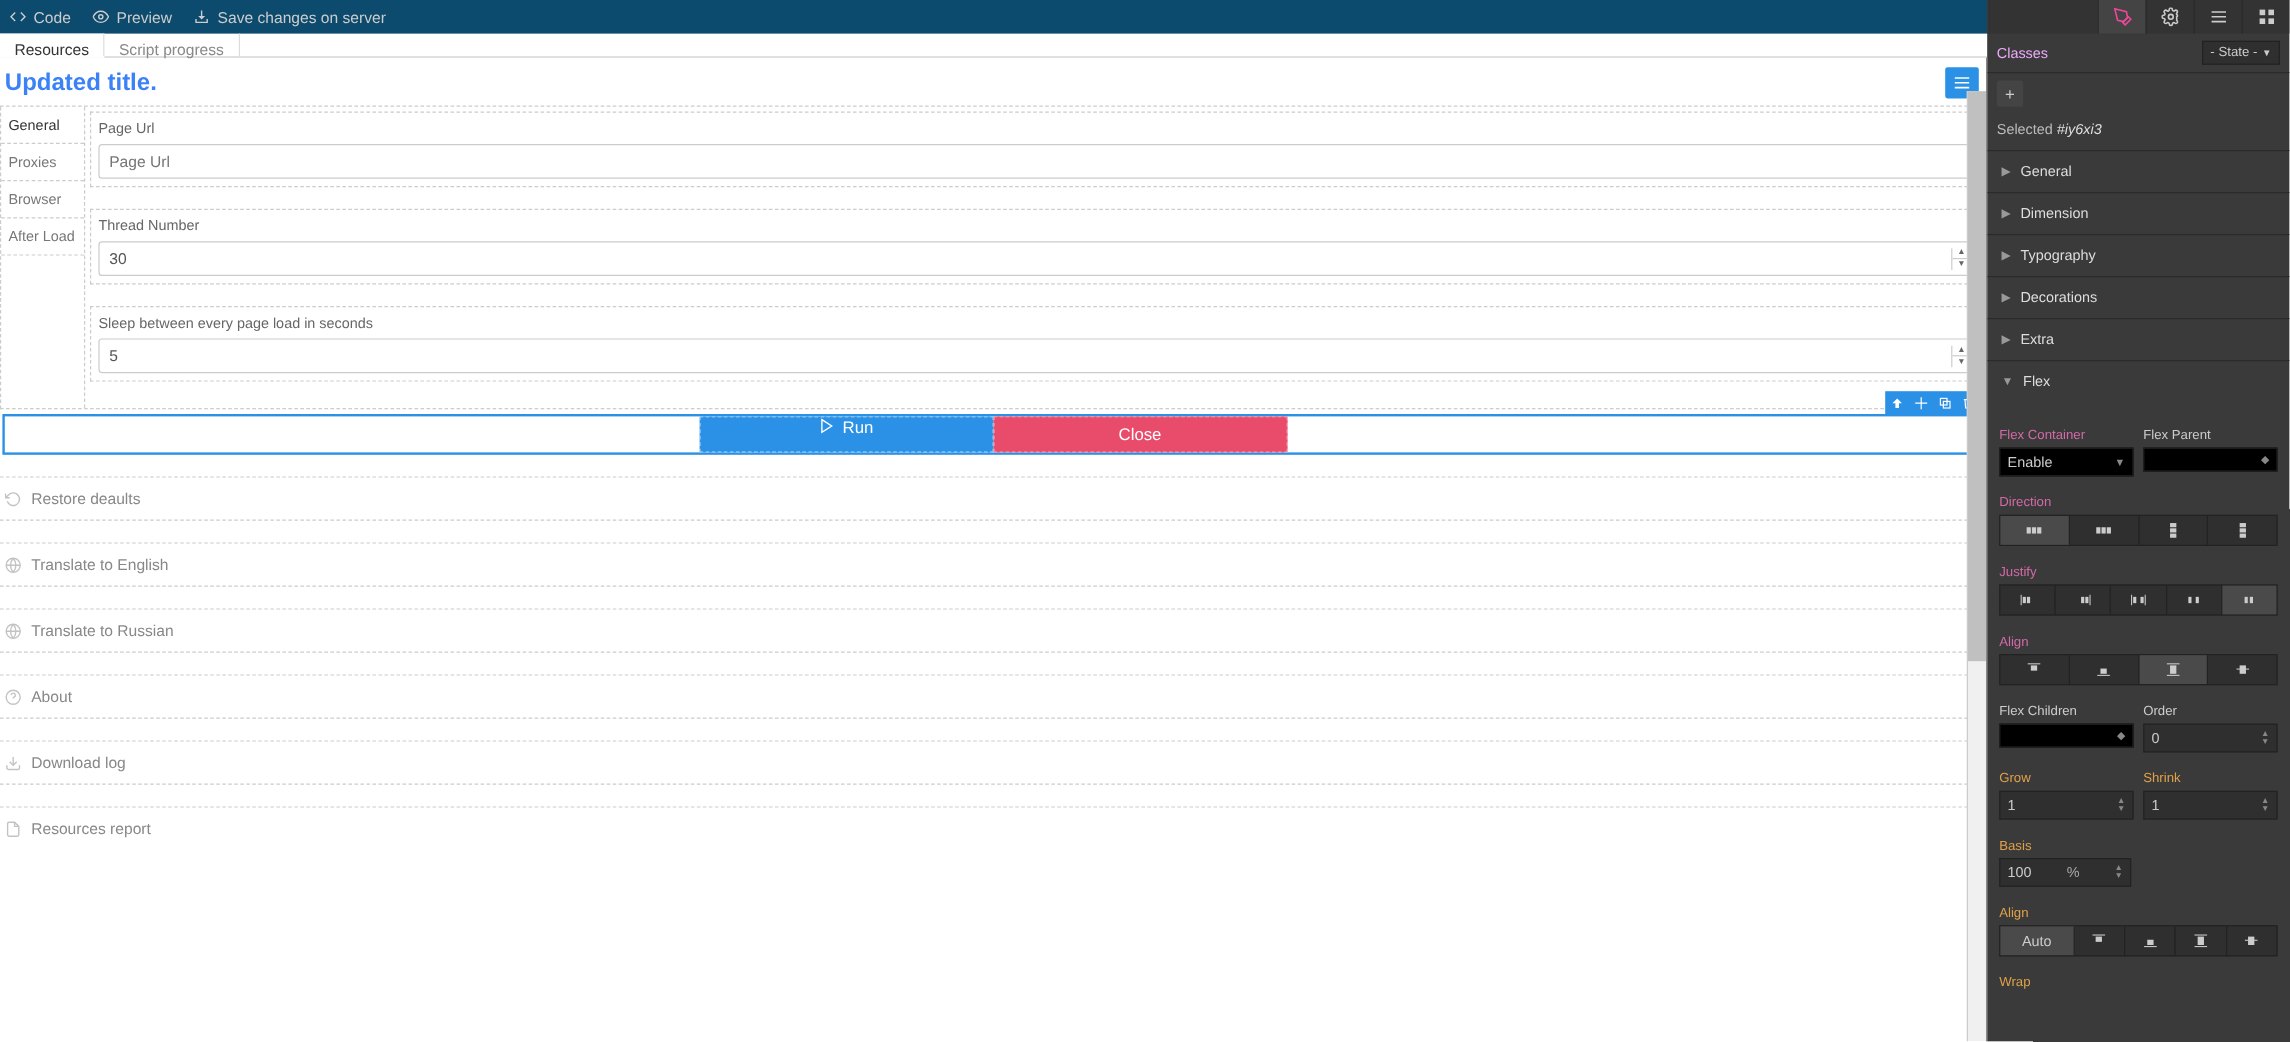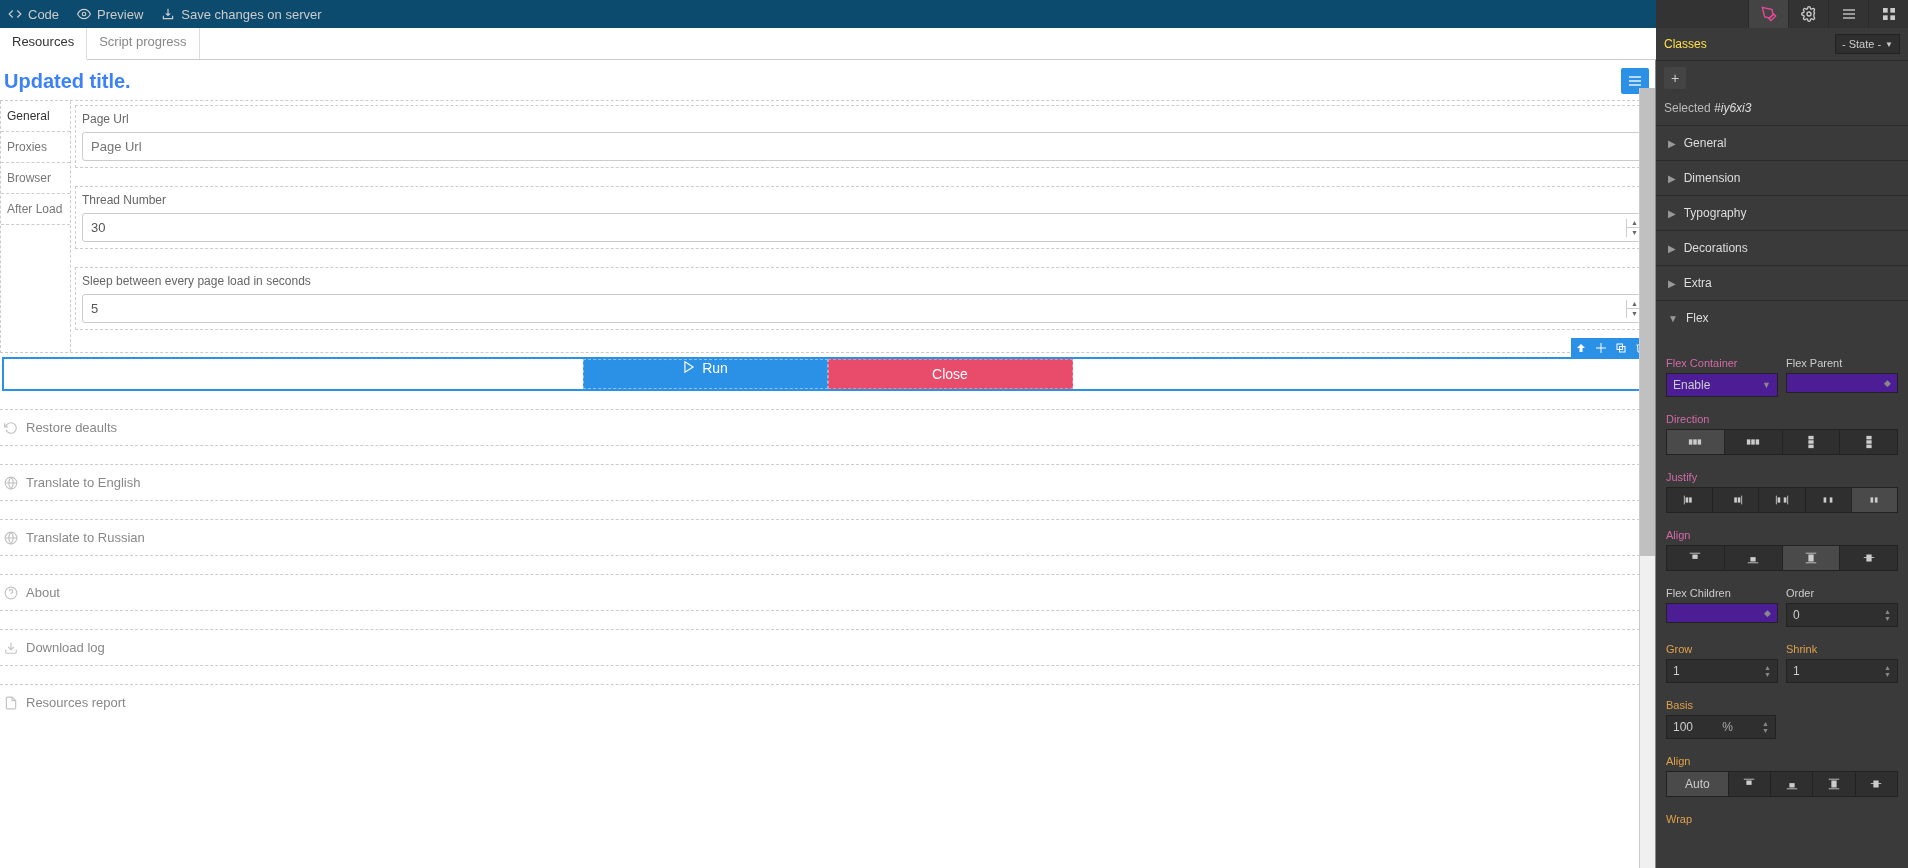--- a/index.html
+++ b/index.html
@@ -2,21 +2,21 @@
 <html><head>
 <meta charset="utf-8">
 <style>
 *{box-sizing:border-box;margin:0;padding:0;font-family:Arial,Helvetica,sans-serif}
 body{background:#fff;color:#333;overflow:hidden}
 .app{display:flex;width:1908px;height:868px}
 .left{flex:1;display:flex;flex-direction:column;min-width:0}
 .topbar{background:#0c4a6e;color:#ccc;height:28px;display:flex;align-items:center;padding:1px 8px;font-size:13px;gap:18px}
 .topbar-item{display:flex;align-items:center;gap:6px;cursor:pointer}
 .topbar-item svg{width:14px;height:14px}
-.tabs{display:flex;border-bottom:1px solid #ccc;font-size:13px;color:#888;height:32px}
+.tabs{display:flex;border-bottom:1px solid #ccc;font-size:13px;color:#888;height:20px}
 .tab{padding:6px 12px;border-right:1px solid #ddd;cursor:pointer}
 .tab.active{color:#333;background:#fff;border-bottom:2px solid #fff;margin-bottom:-1px}
 .canvas-wrap{flex:1;overflow:auto;position:relative;border-right:1px solid #888}
 .canvas{padding:0;position:relative}
 .title-row{display:flex;align-items:center;justify-content:space-between;padding:8px 6px 6px 4px;border:1px dashed #ccc;border-left:none;border-right:none;border-top:none;margin-bottom:0}
 .page-title{color:#3b82f6;font-weight:bold;font-size:20px}
 .burger{background:#2a91e6;color:#fff;width:28px;height:26px;display:flex;align-items:center;justify-content:center;border-radius:2px;cursor:pointer}
 .content-row{display:flex;border:1px dashed #ccc;border-top:none}
 .side-tabs{width:70px;border-right:1px dashed #ccc;font-size:12px;color:#777}
 .side-tab{padding:8px 6px;border-bottom:1px dashed #ccc;cursor:pointer}
@@ -42,33 +42,33 @@
 .scrollbar-v{position:absolute;right:0;top:28px;bottom:0;width:16px;background:#f0f0f0;border-left:1px solid #ccc}
 .scrollbar-v .thumb{background:#c0c0c0;width:100%;height:60%}
 
 .right{width:252px;background:#3a3a3a;color:#ccc;display:flex;flex-direction:column;font-size:12px}
 .right-top{height:28px;background:#333;display:flex;justify-content:flex-end}
 .right-top div{width:40px;display:flex;align-items:center;justify-content:center;cursor:pointer;border-left:1px solid #2a2a2a}
 .right-top div.active{background:#444}
 .right-top div.active svg{stroke:#ec4899}
 .right-top svg{width:16px;height:16px}
 .classes-row{display:flex;align-items:center;padding:6px 8px;border-bottom:1px solid #2a2a2a;gap:4px}
-.classes-row .lbl{flex:1;color:#fde047}
+.classes-row .lbl{flex:1;color:#f0abfc}
 .state-sel{background:#2f2f2f;border:1px solid #222;color:#ccc;padding:3px 6px;font-size:11px;cursor:pointer;display:flex;align-items:center;gap:4px}
 .plus-tag{background:#444;color:#ccc;width:22px;height:22px;display:flex;align-items:center;justify-content:center;margin:6px 8px;border-radius:2px;cursor:pointer;font-size:14px}
 .sel-text{padding:6px 8px 10px 8px;color:#bbb}
 .sel-text i{color:#ddd;}
 .acc-item{border-top:1px solid #2a2a2a;padding:10px 12px;display:flex;align-items:center;gap:8px;cursor:pointer;color:#ddd}
 .acc-item .caret{font-size:10px;color:#999}
 .flex-panel{padding:6px 10px}
 .prop-label{color:#e0a14a;font-size:11px;margin:16px 0 4px 0}
 .prop-label.pink{color:#d26aa8}
 .row2{display:flex;gap:8px}
 .col{flex:1}
-.sel-box{background:#4c1d95;border:1px solid #222;color:#ccc;padding:4px 6px;font-size:12px;display:flex;align-items:center;justify-content:space-between;cursor:pointer}
+.sel-box{background:#000000;border:1px solid #222;color:#ccc;padding:4px 6px;font-size:12px;display:flex;align-items:center;justify-content:space-between;cursor:pointer}
 .sel-box .tri{font-size:9px;color:#888}
 .btn-grid{display:flex;gap:0;background:#2f2f2f;border:1px solid #222}
 .btn-grid div{flex:1;height:24px;display:flex;align-items:center;justify-content:center;border-right:1px solid #222;cursor:pointer;color:#ccc}
 .btn-grid div:last-child{border-right:none}
 .btn-grid div.active{background:#4a4a4a}
 .btn-grid svg{width:14px;height:14px}
 .num-field{background:#2f2f2f;border:1px solid #222;color:#ccc;padding:4px 6px;font-size:12px;display:flex;align-items:center;justify-content:space-between}
 .num-field .stepv{display:flex;flex-direction:column;font-size:7px;color:#888;cursor:pointer}
 .unit{color:#aaa;margin:0 4px}
 .auto-btn{background:#4a4a4a;color:#ccc;padding:4px 18px;font-size:12px;display:inline-flex;align-items:center}

